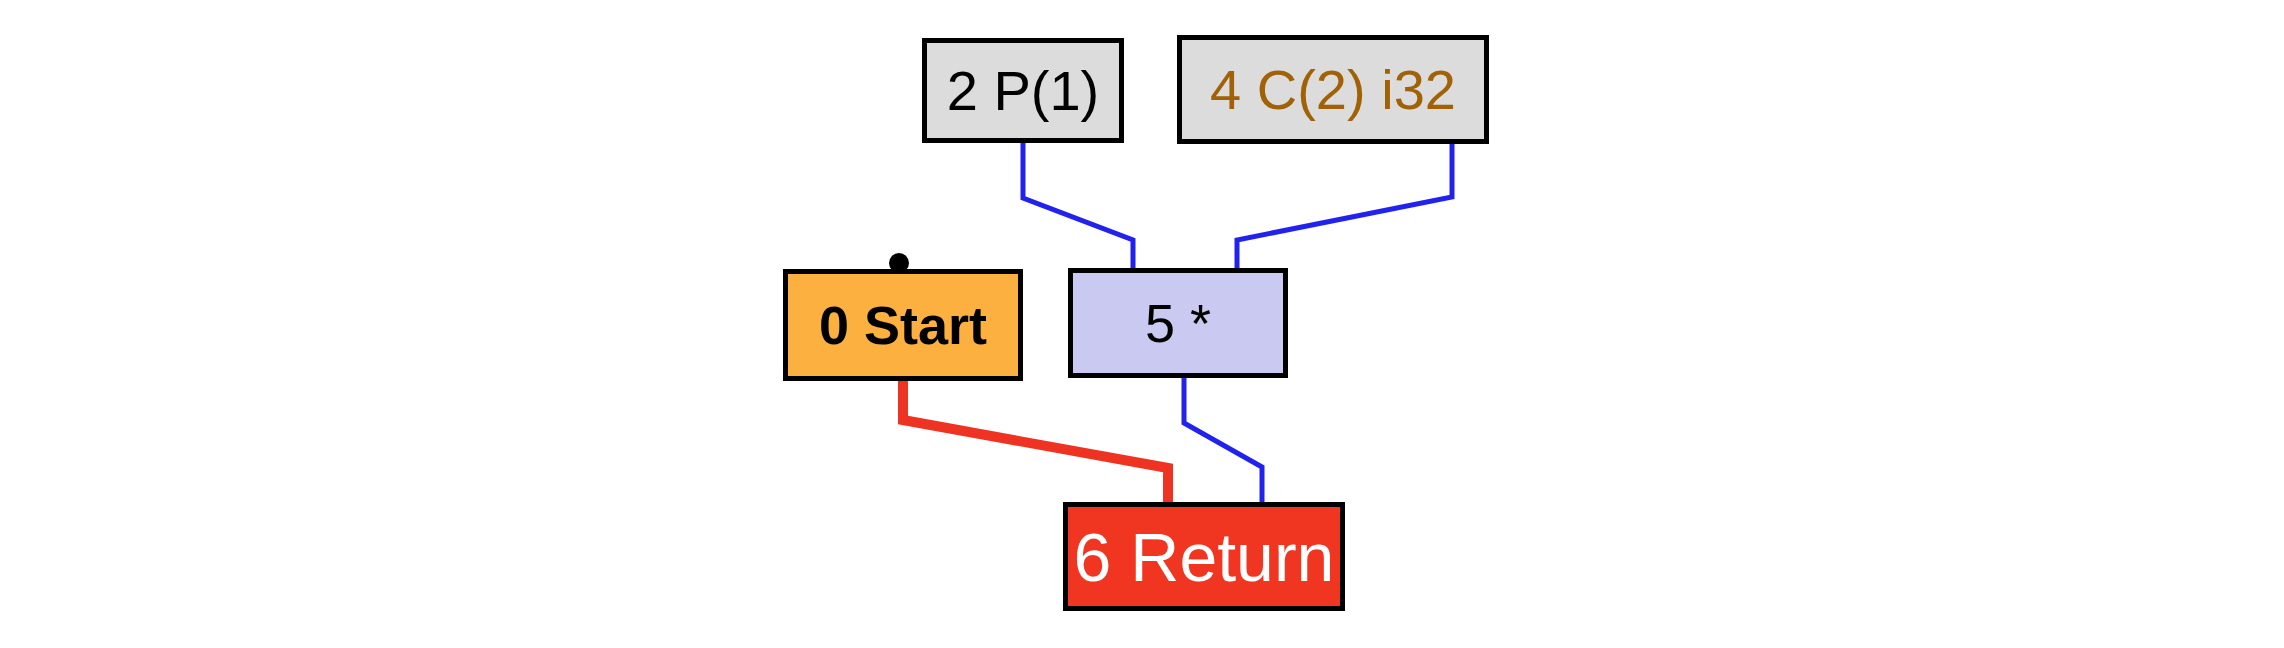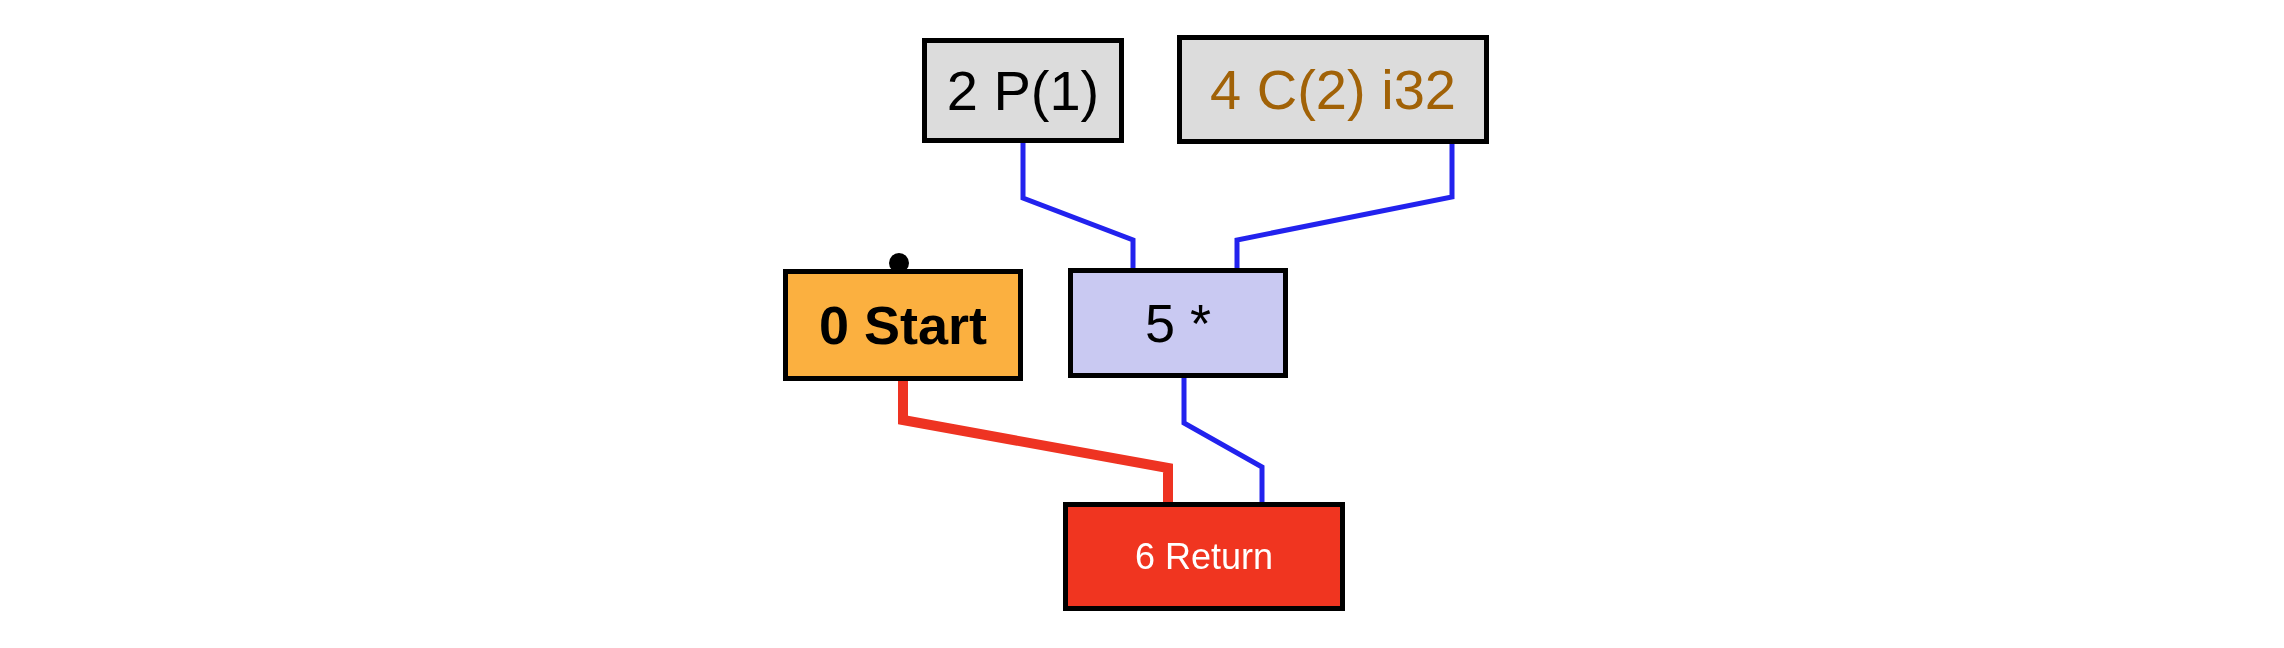--- a/index.html
+++ b/index.html
@@ -85,21 +85,21 @@
     font-weight: normal;
   }
   
   #node-6 {
     left: 1063px;
     top: 502px;
     width: 282px;
     height: 109px;
     background: #f03520;
     color: #ffffff;
-    font-size: 36px;
+    font-size: 68px;
     font-weight: normal;
   }
   .entry-dot {
     position: absolute;
     width: 20px;
     height: 20px;
     border-radius: 50%;
     background: #000000;
   }
 </style>

